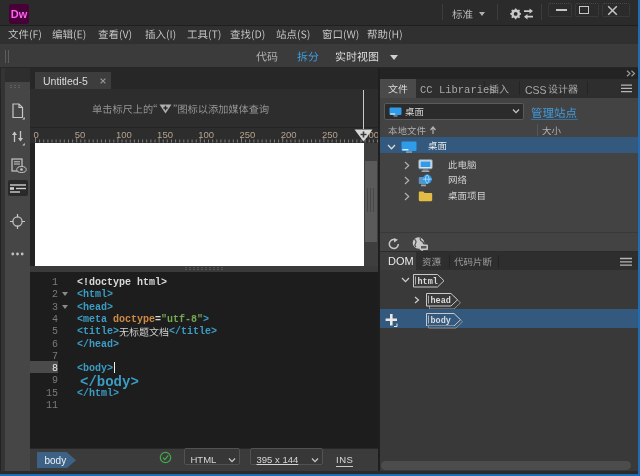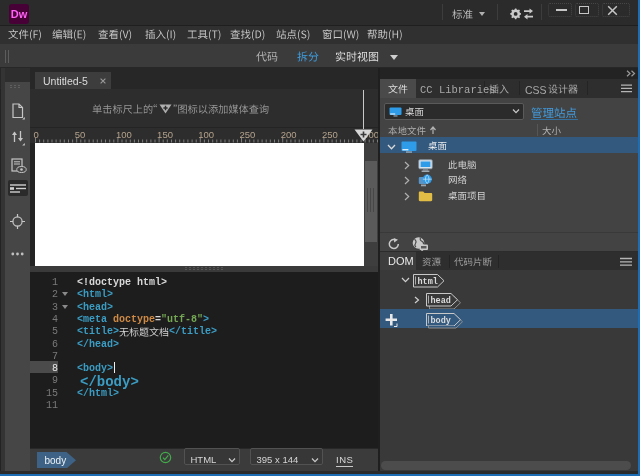--- a/index.html
+++ b/index.html
@@ -329,21 +329,21 @@
     </svg>
   </div>
 <div style="position:absolute;left:184px;top:448px;width:56px;height:17px;border:1px solid #525252;border-radius:2px;background:#373737;"></div>
 <div style="position:absolute;left:190.5px;top:454.5px;font-family:'Liberation Sans', sans-serif;font-size:9.5px;font-weight:normal;color:#d6d6d6;line-height:1;white-space:pre;">HTML</div>
 <div style="position:absolute;left:228px;top:457.5px;">
     <svg width="8" height="5" viewBox="0 0 8 5">
       <path d="M1 0.5 L4 3.7 L7 0.5" fill="none" stroke="#c9c9c9" stroke-width="1.2"></path>
     </svg>
   </div>
 <div style="position:absolute;left:250px;top:448px;width:73px;height:17px;border:1px solid #525252;border-radius:2px;background:#373737;"></div>
-<div style="position:absolute;left:256.5px;top:454.5px;font-family:'Liberation Sans', sans-serif;font-size:9.5px;font-weight:normal;color:#d6d6d6;line-height:1;white-space:pre;">395 x 144</div>
+<div style="position:absolute;left:256.5px;top:454.5px;font-family:'Liberation Sans', sans-serif;font-size:9.5px;font-weight:normal;color:#d6d6d6;line-height:1;white-space:pre;text-decoration:underline;">395 x 144</div>
 <div style="position:absolute;left:311px;top:457.5px;">
     <svg width="8" height="5" viewBox="0 0 8 5">
       <path d="M1 0.5 L4 3.7 L7 0.5" fill="none" stroke="#c9c9c9" stroke-width="1.2"></path>
     </svg>
   </div>
 <div style="position:absolute;left:336px;top:454.5px;font-family:'Liberation Sans', sans-serif;font-size:9.5px;font-weight:normal;color:#d9d9d9;line-height:1;white-space:pre;border-bottom:1px solid #c9c9c9;padding-bottom:2px;letter-spacing:0.5px;">INS</div>
 <div style="position:absolute;left:378px;top:68px;width:2px;height:408px;background:#1f1f1f;"></div>
 <div style="position:absolute;left:380px;top:68px;width:260px;height:408px;background:#434343;"></div>
 <div style="position:absolute;left:380px;top:68px;width:260px;height:11px;background:#232323;"></div>
 <div style="position:absolute;left:626px;top:70px;">

